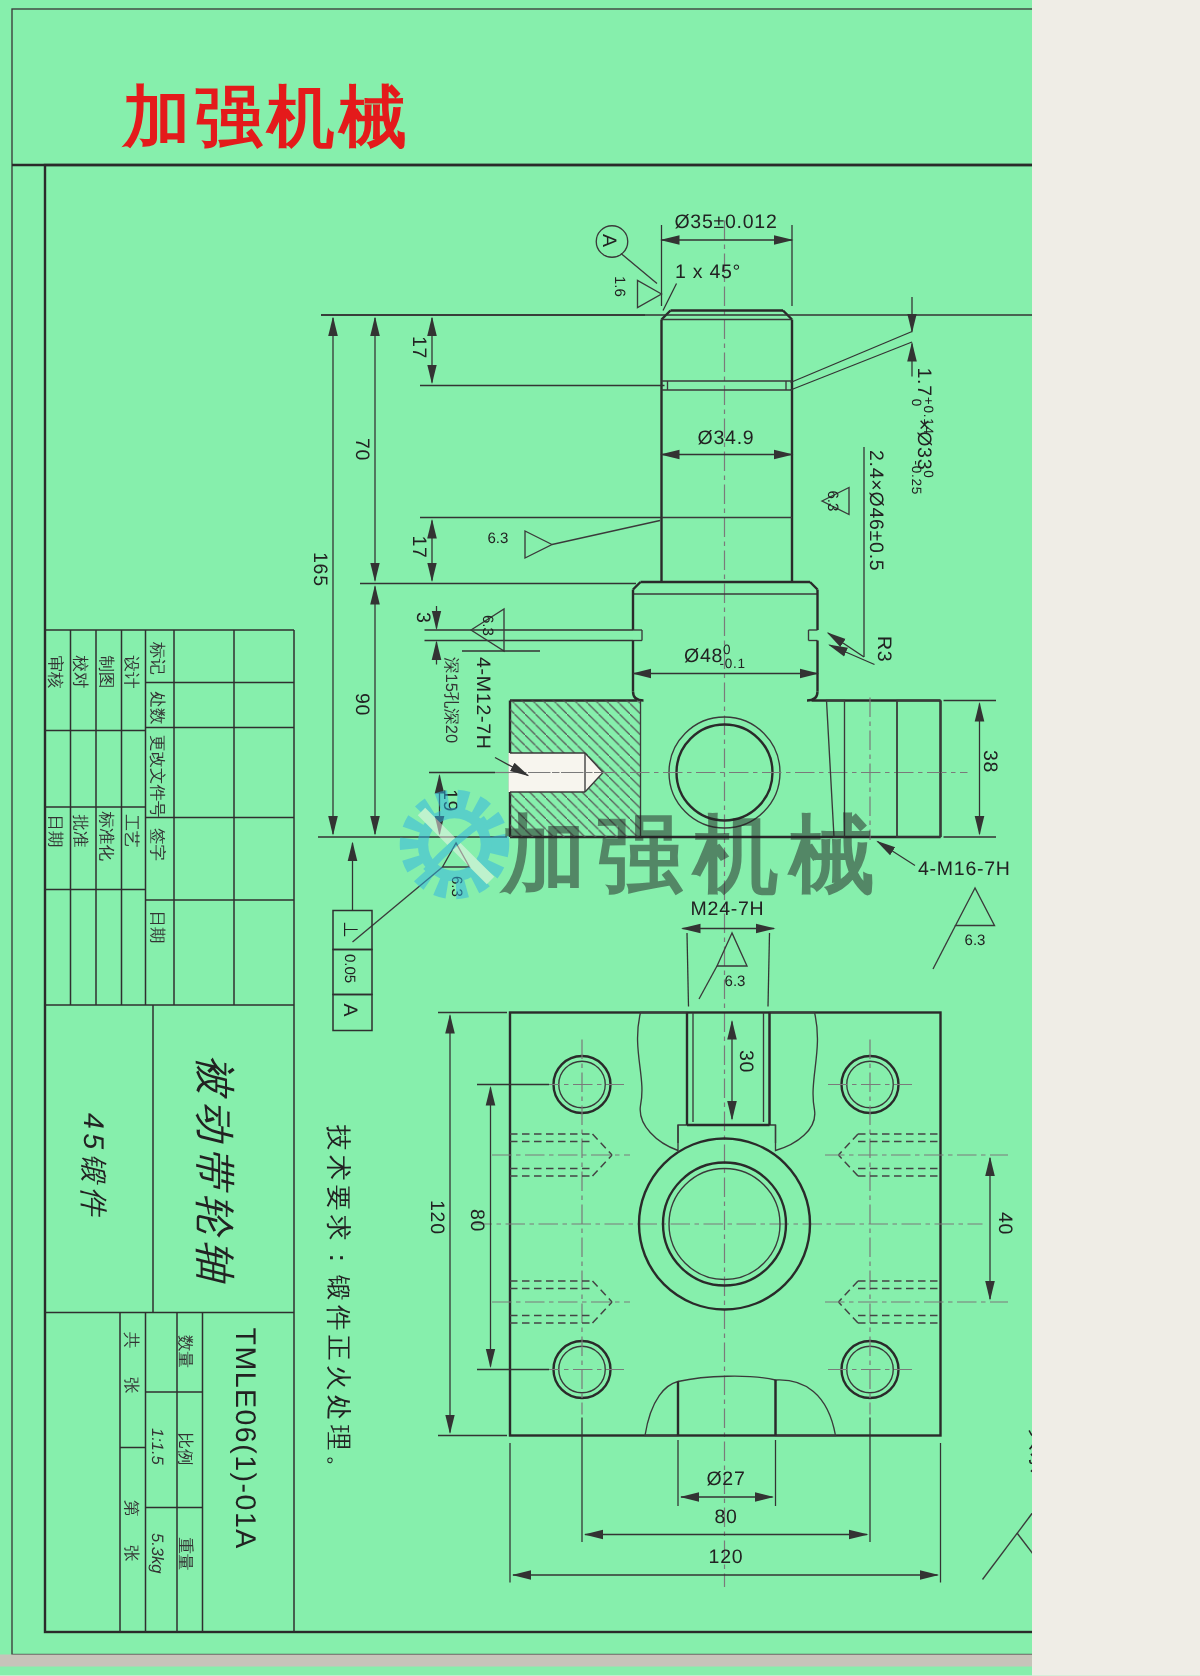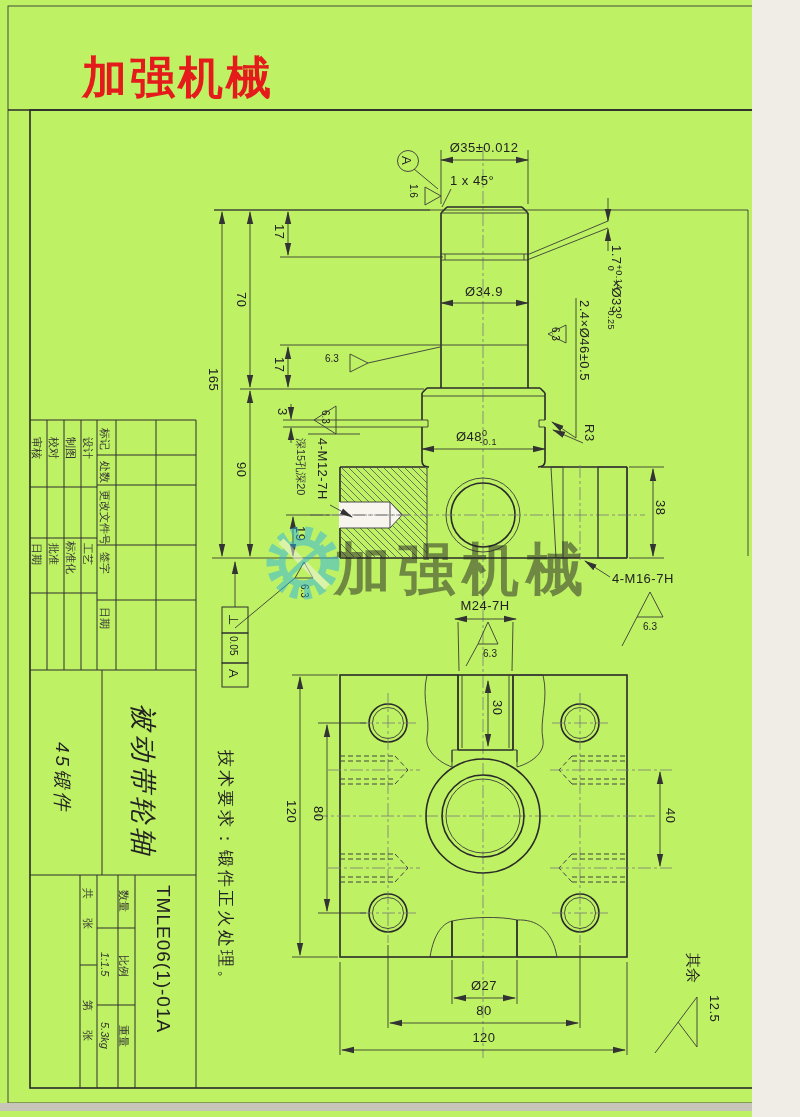--- a/index.html
+++ b/index.html
@@ -1,16 +1,16 @@
 <!DOCTYPE html>
 <html><head>
 <meta charset="utf-8">
 <style>
   html,body{margin:0;padding:0;background:#efede6;}
-  .sheet{position:relative;width:752px;height:1117px;background:#bef264;overflow:hidden;
+  .sheet{position:relative;width:688px;height:1117px;background:#86efac;overflow:hidden;
          font-family:"Liberation Sans",sans-serif;}
   .logo{position:absolute;left:82px;top:48px;font-size:45px;font-weight:900;color:#e41a1b;
         letter-spacing:3px;font-family:"Liberation Sans",sans-serif;}
   svg{position:absolute;left:0;top:0;}
   svg text{fill:#222;font-family:"Liberation Sans",sans-serif;}
   .dim{font-size:13px;letter-spacing:0.5px;}
   .dimS{font-size:10px;}
   .cn{font-size:11px;fill:#333;}
   .outline{stroke:#2a2a2a;stroke-width:1.6;fill:none;}
   .thin{stroke:#3a3a3a;stroke-width:0.9;fill:none;}

